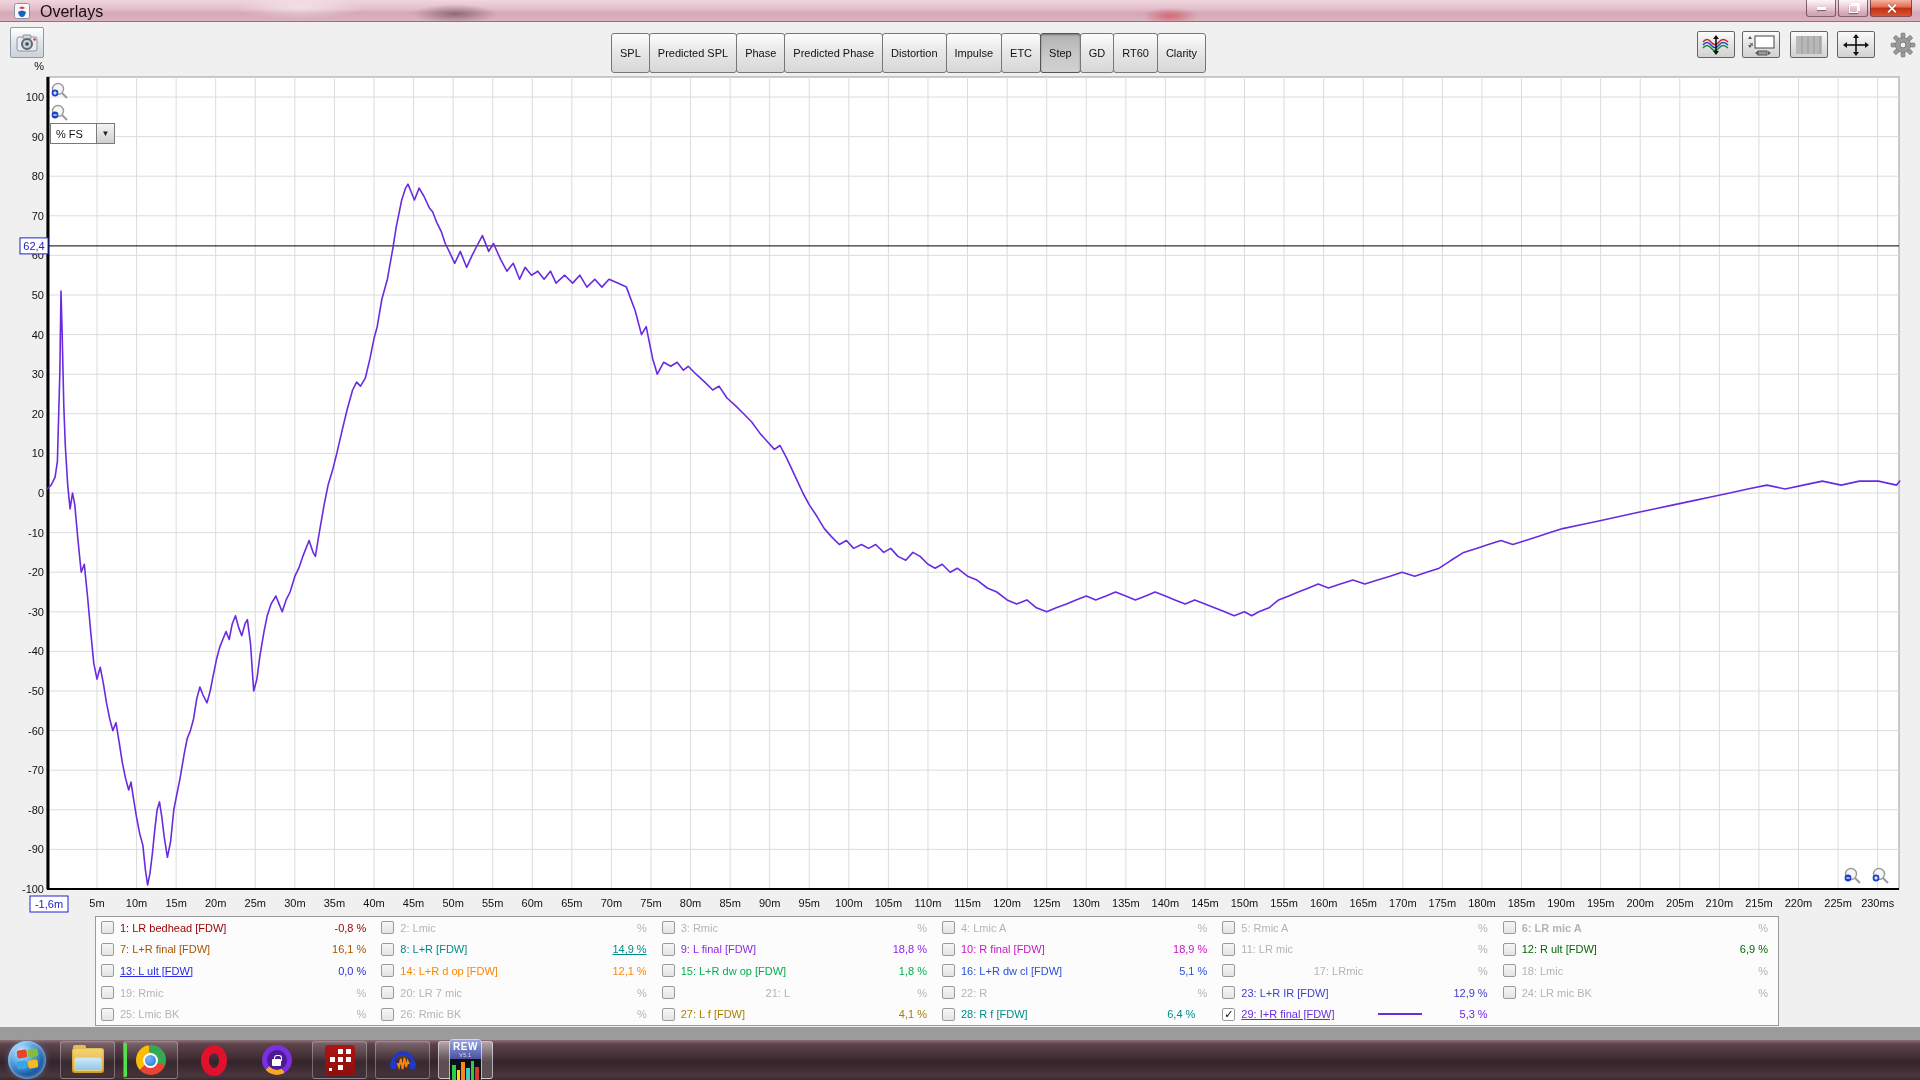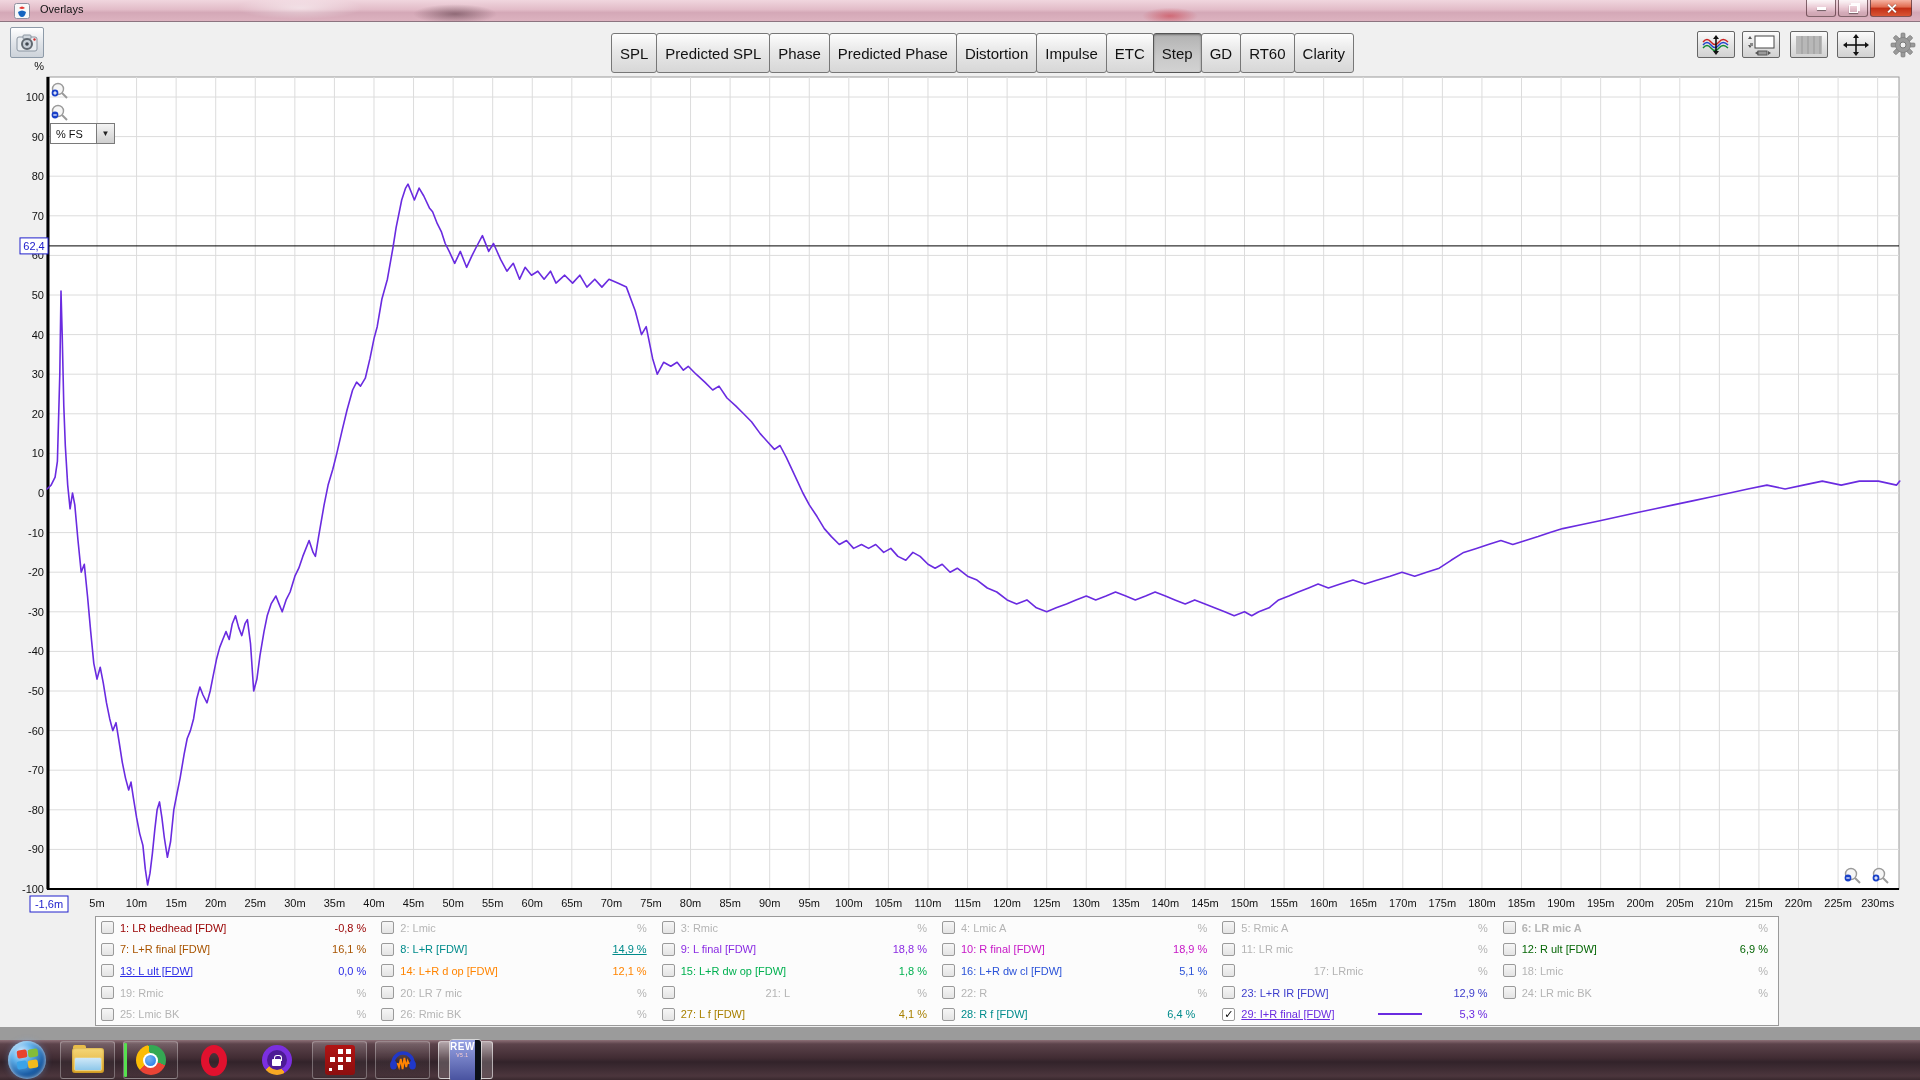--- a/index.html
+++ b/index.html
@@ -6,39 +6,39 @@
   html,body { width:1920px; height:1080px; overflow:hidden; font-family:"Liberation Sans",sans-serif; background:#f0f0f0; }
 
   
   #titlebar { position:absolute; left:0; top:0; width:1920px; height:22px;
     background:
       radial-gradient(60px 14px at 455px 14px, rgba(60,30,40,.45), rgba(60,30,40,0) 70%),
       radial-gradient(40px 12px at 1170px 16px, rgba(200,40,50,.5), rgba(200,40,50,0) 70%),
       radial-gradient(90px 16px at 300px 8px, rgba(255,255,255,.5), rgba(255,255,255,0) 70%),
       linear-gradient(180deg,#f0d6de 0%,#e2bcc8 45%,#d4a8b7 60%,#ddb3c0 100%);
     border-bottom:1px solid #8d7480; }
-  #title-text { position:absolute; left:40px; top:3px; font-size:11px; color:#111; }
+  #title-text { position:absolute; left:40px; top:3px; font-size:16px; color:#111; }
   #java-icon { position:absolute; left:14px; top:3px; width:16px; height:16px; }
   .winbtn { position:absolute; top:0; height:17px; border:1px solid rgba(90,55,65,.75); border-top:none;
     border-radius:0 0 3px 3px; background:linear-gradient(180deg,rgba(255,255,255,.75),rgba(240,210,220,.35) 50%,rgba(190,150,160,.35));
     display:flex; align-items:center; justify-content:center; }
   #btn-min { right:84px; width:30px; }
   #btn-restore { right:52px; width:30px; }
   #btn-close { right:8px; width:42px; background:linear-gradient(180deg,#f6b3a2,#e06a4e 45%,#c22e14 50%,#d95535); }
   .glyph-min { width:9px; height:3px; background:#fff; box-shadow:0 1px 1px rgba(0,0,0,.5); }
   .glyph-restore { width:9px; height:8px; border:1px solid #fff; box-shadow:2px -2px 0 -0px rgba(255,255,255,.9), 0 1px 1px rgba(0,0,0,.4); margin-top:2px; }
   .glyph-x { position:relative; width:11px; height:11px; }
   .glyph-x:before,.glyph-x:after { content:""; position:absolute; left:5px; top:0; width:2px; height:11px; background:#fff; box-shadow:0 0 1px rgba(0,0,0,.6); }
   .glyph-x:before { transform:rotate(45deg);} .glyph-x:after { transform:rotate(-45deg);}
 
   
   #capture-btn { position:absolute; left:10px; top:27px; width:34px; height:31px; border:1px solid #8d9aa8;
     border-radius:2px; background:linear-gradient(180deg,#ffffff,#dfe3e8 55%,#cdd3da); display:flex; align-items:center; justify-content:center; }
   #tab-strip { position:absolute; left:612px; top:33px; height:23px; display:flex; }
-  .tab { height:40px; padding:12px 8px; font-size:15px; color:#111; display:flex; align-items:center;
+  .tab { height:40px; padding:12px 8px; font-size:11px; color:#111; display:flex; align-items:center;
     border:1px solid #777; margin-left:-1px; border-radius:3px;
     background:linear-gradient(180deg,#fdfdfd,#e8e8e8 45%,#d7d7d7); white-space:nowrap; }
   .tab.active { background:linear-gradient(180deg,#b2b2b2,#c9c9c9 60%,#d2d2d2); border-color:#555; box-shadow:inset 0 1px 2px rgba(0,0,0,.35); }
   .toolbtn { position:absolute; top:31px; width:38px; height:27px; border:1px solid #666; border-radius:2px;
     background:linear-gradient(180deg,#fbfbfb,#e2e2e2 55%,#d2d2d2); display:flex; align-items:center; justify-content:center; }
   #gear-btn { border:none; background:none; }
 
   
   #chart-svg { position:absolute; left:0; top:0; width:1920px; height:1040px; }
   .magbtn { position:absolute; width:24px; height:21px; display:flex; align-items:center; justify-content:center; background:rgba(255,255,255,.0); }
@@ -88,21 +88,21 @@
   .icon-focus { width:30px; height:30px; border-radius:50%;
      background:conic-gradient(from 150deg,#f7a823 0 80deg,#7b2fe0 80deg 360deg);
      display:flex; align-items:center; justify-content:center; }
   .icon-focus .inner { width:20px; height:20px; border-radius:50%; background:#4d1b96; display:flex; align-items:flex-end; justify-content:center; }
   .icon-focus .lock { width:9px; height:7px; background:#fff; border-radius:1px; margin-bottom:4px; position:relative; }
   .icon-focus .lock:before { content:""; position:absolute; left:1.5px; top:-4px; width:6px; height:5px;
      border:1.6px solid #fff; border-bottom:none; border-radius:3px 3px 0 0; }
   .icon-redapp { width:30px; height:30px; border-radius:3px; background:linear-gradient(180deg,#b01414,#8c0e0e); position:relative; }
   .icon-redapp i { position:absolute; width:5px; height:5px; background:#fff; }
   .icon-rew { width:33px; height:43px; border-radius:4px; overflow:hidden; border:1px solid rgba(255,255,255,.6);
-     display:flex; flex-direction:row; }
+     display:flex; flex-direction:column; }
   .icon-rew .top { flex:0 0 19px; background:linear-gradient(180deg,#98a4e4,#47519e); color:#fff;
      font-size:10px; font-weight:bold; text-align:center; line-height:13px; letter-spacing:0.5px; }
   .icon-rew .top small { display:block; font-size:5px; line-height:4px; color:#ffd0d0; font-weight:normal; }
   .icon-rew .spec { flex:1; background:#0b1016; display:flex; align-items:flex-end; gap:1px; padding:0 2px 1px; }
   .icon-rew .spec i { flex:1; display:block; }
 </style>
 </head>
 <body>
 
 <div id="titlebar">

